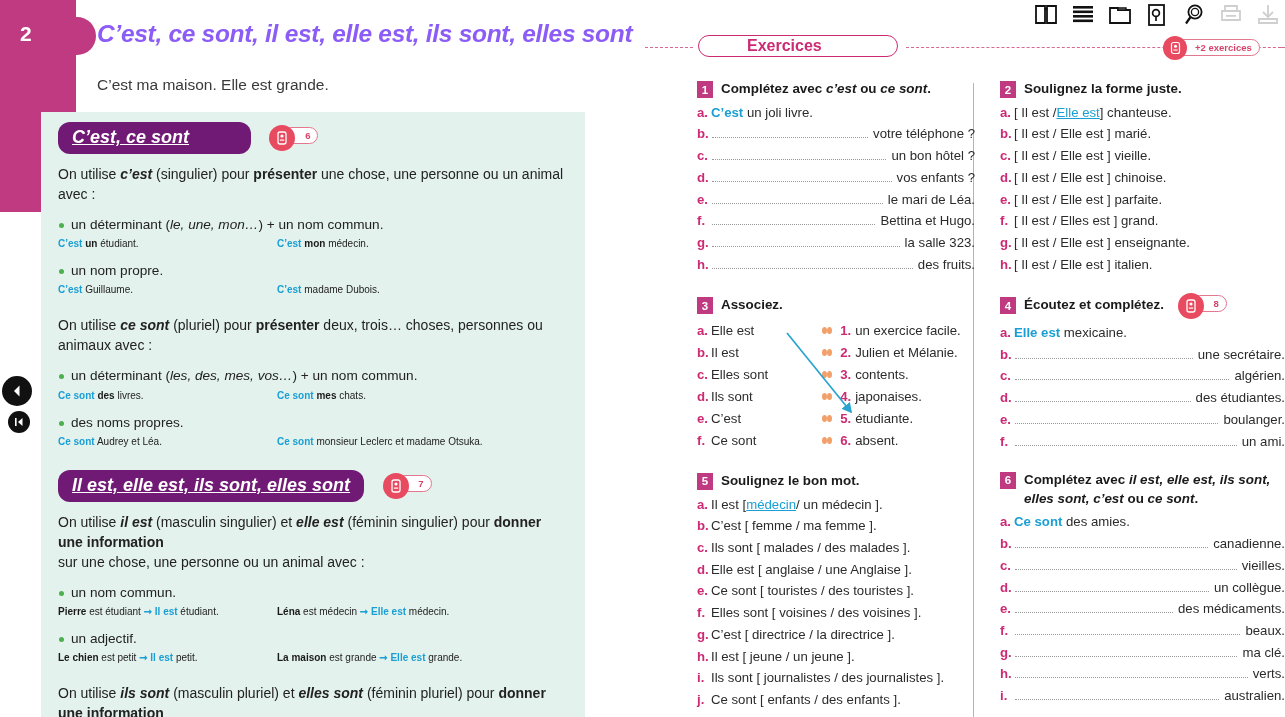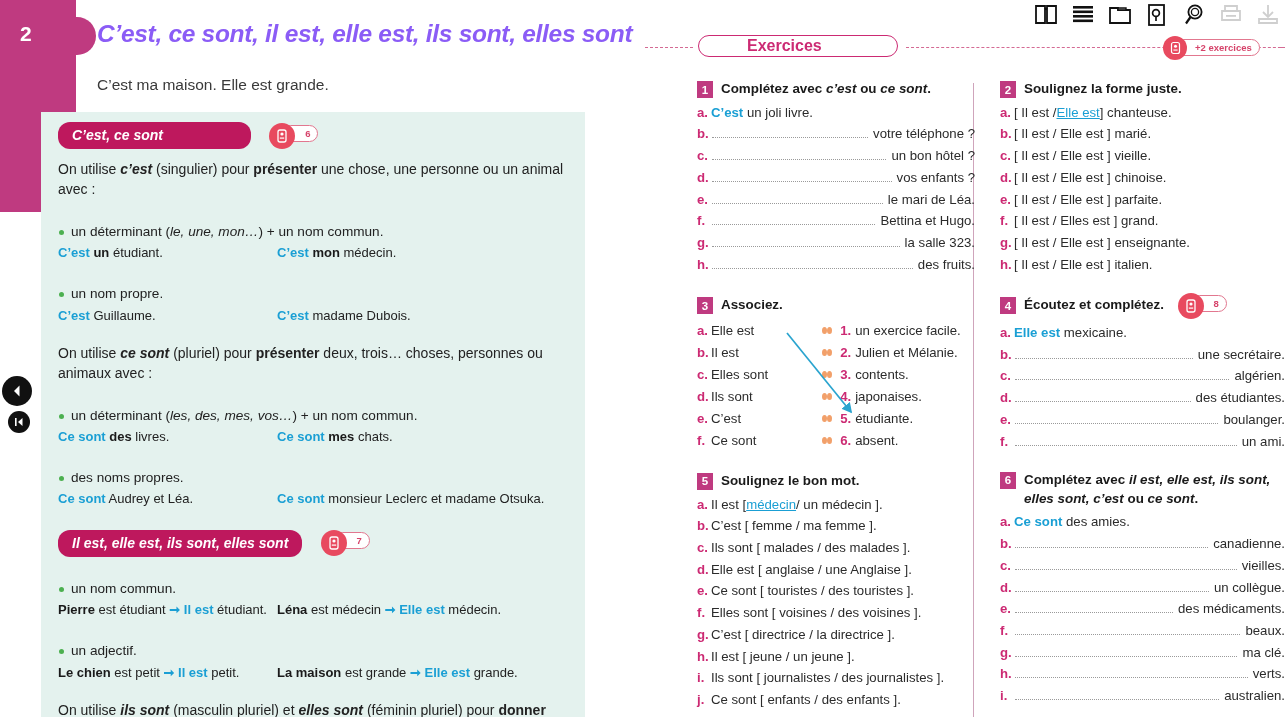--- a/index.html
+++ b/index.html
@@ -45,25 +45,26 @@
   
   .rule-panel {
     position: absolute; left: 41px; top: 112px;
     width: 544px; height: 605px;
     background: #e4f2ee;
   }
   .rule-inner { position: relative; padding: 10px 17px 0 17px; }
 
   .green-pill {
     display: inline-block;
-    background: #be185d; color: #ffffff;
-    font-size: 14px; font-weight: bold; font-style: italic;
+    background: #701a75; color: #ffffff;
+    font-size: 18px; font-weight: bold; font-style: italic;
     padding: 5px 14px 6px 14px;
     border-radius: 12px;
     vertical-align: middle;
+    text-decoration: underline;
   }
   .pill-wide { min-width: 193px; }
   .pill-wide2 { min-width: 220px; }
 
   
   .audio-badge {
     display: inline-block; position: relative;
     vertical-align: middle; margin-left: 14px;
     height: 26px;
   }
@@ -85,30 +86,30 @@
   .audio-disc svg { position: absolute; left: 4px; top: 4px; }
 
   .rule-text {
     font-size: 14px; color: #222; line-height: 1.42;
     margin-top: 11px;
   }
   .rule-text i { font-style: italic; }
   .rule-text b { font-weight: bold; }
 
   .bullet-line {
-    font-size: 13.6px; color: #222; margin-top: 23px;
+    font-size: 13.6px; color: #222; margin-top: 11px;
     padding-left: 13px; position: relative; line-height: 1.35;
   }
   .bullet-line::before {
     content: ""; position: absolute; left: 1px; top: 7px;
     width: 5px; height: 5px; border-radius: 50%;
     background: #4cb050;
   }
   .ex-row {
-    display: flex; font-size: 13px; color: #222;
+    display: flex; font-size: 10px; color: #222;
     margin-top: 3px; line-height: 1.4;
   }
   .ex-col { width: 219px; flex: 0 0 219px; }
   .ex-col2 { flex: 1; }
   .blue { color: #1a9fd4; font-weight: bold; }
   .bk { font-weight: bold; color: #1a1a1a; }
   .arrow { color: #1a9fd4; font-weight: bold; }
 
   .sec-gap { margin-top: 19px; }
 
@@ -343,20 +344,23 @@
           <span class="audio-disc">
             <svg width="18" height="18" viewBox="0 0 18 18">
               <rect x="5" y="3" width="8" height="12" rx="2" fill="none" stroke="#ffffff" stroke-width="1.3"></rect>
               <circle cx="9" cy="7" r="1.6" fill="#ffffff"></circle>
               <rect x="6.8" y="10.5" width="4.4" height="1.2" fill="#ffffff"></rect>
             </svg>
           </span>
         </span>
       </div>
 
+      <div class="rule-text">
+        <span>On utilise </span><b><i>il est</i></b><span> (masculin singulier) et </span><b><i>elle est</i></b><span> (féminin singulier) pour </span><b>donner une information</b><br><span>sur une chose, une personne ou un animal avec :</span>
+      </div>
 
       <div class="bullet-line">un nom commun.</div>
       <div class="ex-row">
         <div class="ex-col"><span class="bk">Pierre</span><span> est étudiant </span><span class="arrow">➞</span> <span class="blue">Il est</span><span> étudiant.</span></div>
         <div class="ex-col2"><span class="bk">Léna</span><span> est médecin </span><span class="arrow">➞</span> <span class="blue">Elle est</span><span> médecin.</span></div>
       </div>
 
       <div class="bullet-line">un adjectif.</div>
       <div class="ex-row">
         <div class="ex-col"><span class="bk">Le chien</span><span> est petit </span><span class="arrow">➞</span> <span class="blue">Il est</span><span> petit.</span></div>

